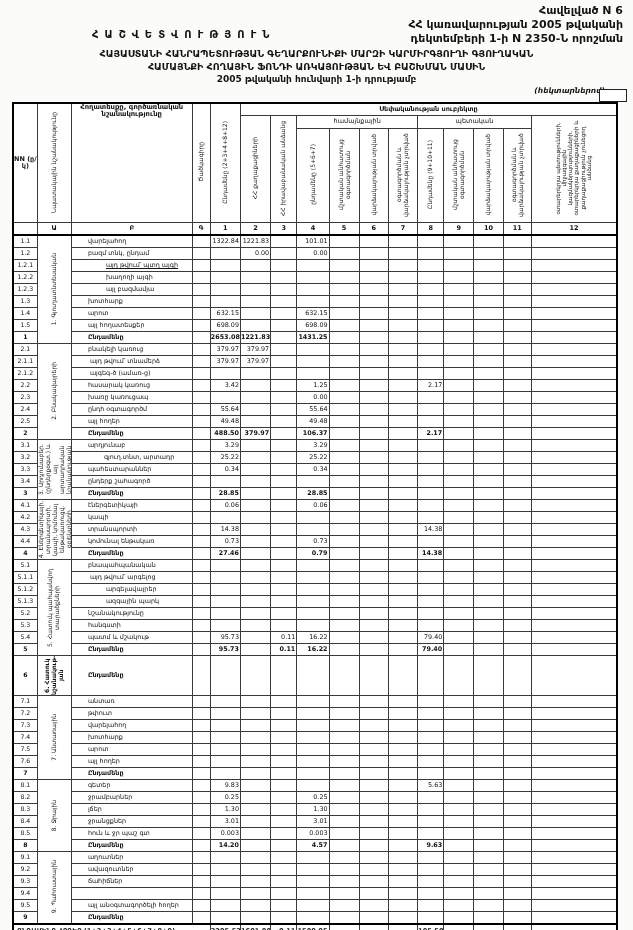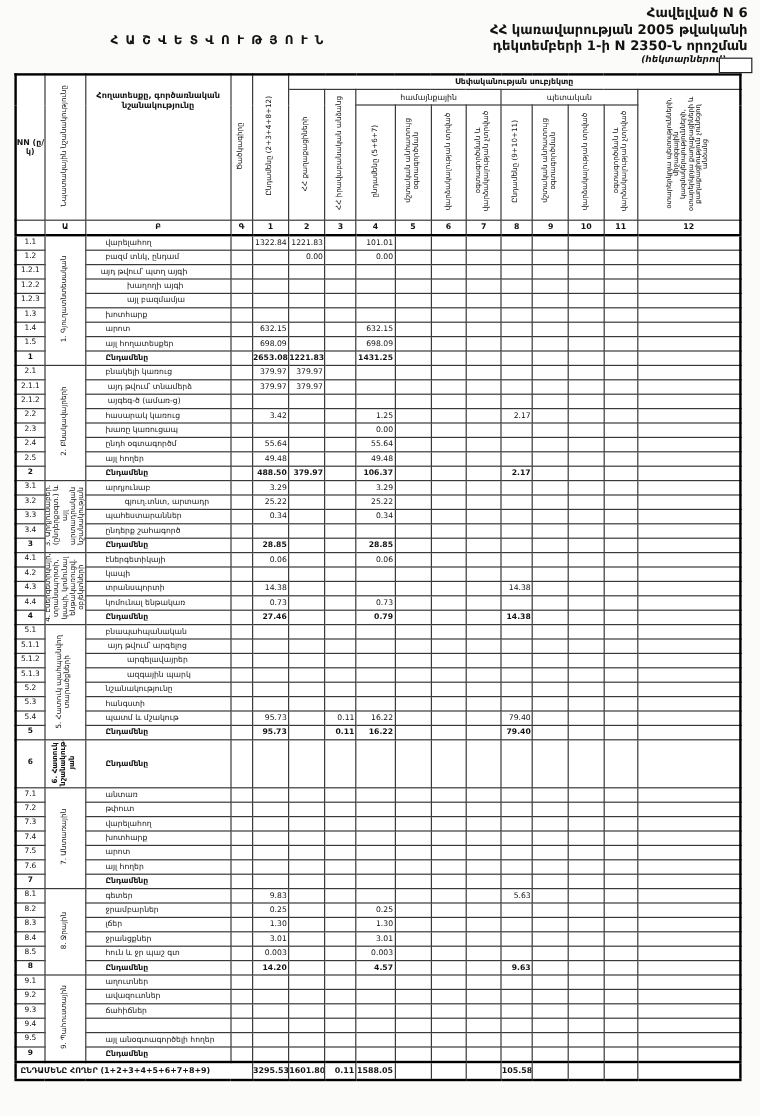--- a/index.html
+++ b/index.html
@@ -20,21 +20,21 @@
   .hectares{position:absolute;right:28px;top:0;font-size:7.5px;font-style:italic;font-weight:bold;}
   .corner-box{position:absolute;right:6px;top:3px;width:26px;height:11px;border:1.5px solid #222;background:#fff;}
   
   table{border-collapse:collapse;table-layout:fixed;margin-left:12px;width:606px;border:2px solid #000;background:#fff;}
   td,th{border:1px solid #3a3a3a;padding:0;font-weight:normal;overflow:hidden;}
   thead td{font-size:6px;text-align:center;vertical-align:middle;line-height:1.1;}
   .span-hd{font-size:6.5px;font-weight:bold;height:11px;}
   .sub-hd{font-size:6.5px;height:12px;}
   .vhead{height:92px;}
   .vt{writing-mode:vertical-rl;transform:rotate(180deg);display:inline-block;max-height:100%;line-height:1.1;}
-  .landtype-hd{font-size:6.8px;font-weight:bold;vertical-align:top;padding-top:14px;}
+  .landtype-hd{font-size:6.8px;font-weight:bold;vertical-align:top;}
   .nn-hd{font-size:6.5px;font-weight:bold;}
   .letters td{font-size:6.5px;font-weight:bold;text-align:center;height:11px;border-bottom:2px solid #000;}
   tbody td{font-size:6.4px;height:11px;line-height:1.05;}
   td.num{text-align:center;font-size:6.2px;}
   td.lbl{text-align:left;padding-left:16px;white-space:nowrap;}
   td.val{text-align:right;padding-right:1px;}
   td.gcell{text-align:center;vertical-align:middle;font-size:6px;}
   .glabel{font-size:6px;line-height:1.15;}
   tr.gtop td{border-top:1.6px solid #000;}
   tr.trow td{font-weight:bold;}
@@ -46,20 +46,25 @@
 
 <div class="page">
 
   <div class="hdr">
     <div class="appendix">
       <div>Հավելված N 6</div>
       <div>ՀՀ կառավարության 2005 թվականի</div>
       <div>դեկտեմբերի 1-ի N 2350-Ն որոշման</div>
     </div>
     <div class="doc-title">ՀԱՇՎԵՏՎՈՒԹՅՈՒՆ</div>
+    <div class="subtitles">
+      <div>ՀԱՅԱՍՏԱՆԻ ՀԱՆՐԱՊԵՏՈՒԹՅԱՆ ԳԵՂԱՐՔՈՒՆԻՔԻ ՄԱՐԶԻ ԿԱՐՄԻՐԳՅՈՒՂԻ ԳՅՈՒՂԱԿԱՆ</div>
+      <div>ՀԱՄԱՅՆՔԻ ՀՈՂԱՅԻՆ ՖՈՆԴԻ ԱՌԿԱՅՈՒԹՅԱՆ ԵՎ ԲԱՇԽՄԱՆ ՄԱՍԻՆ</div>
+      <div class="subtitle3">2005 թվականի հունվարի 1-ի դրությամբ</div>
+    </div>
     <div class="note-row">
       <span class="hectares">(հեկտարներով)</span>
       <span class="corner-box"></span>
     </div>
   </div>
 
   <table>
     <colgroup>
       <col style="width:24px">
         <col style="width:34px">
@@ -154,21 +159,21 @@
           <td class="val"></td>
           <td class="val"></td>
           <td class="val"></td>
           <td class="val"></td>
           <td class="val"></td>
           <td class="val"></td>
           <td class="val"></td>
         </tr>
         <tr>
           <td class="num">1.2.1</td>
-          <td class="lbl" style="padding-left: 12px;">այդ թվում՝ պտղ այգի</td>
+          <td class="lbl" style="padding-left: 34px; text-decoration: underline;">այդ թվում՝ պտղ այգի</td>
           <td class="code"></td>
           <td class="val"></td>
           <td class="val"></td>
           <td class="val"></td>
           <td class="val"></td>
           <td class="val"></td>
           <td class="val"></td>
           <td class="val"></td>
           <td class="val"></td>
           <td class="val"></td>

